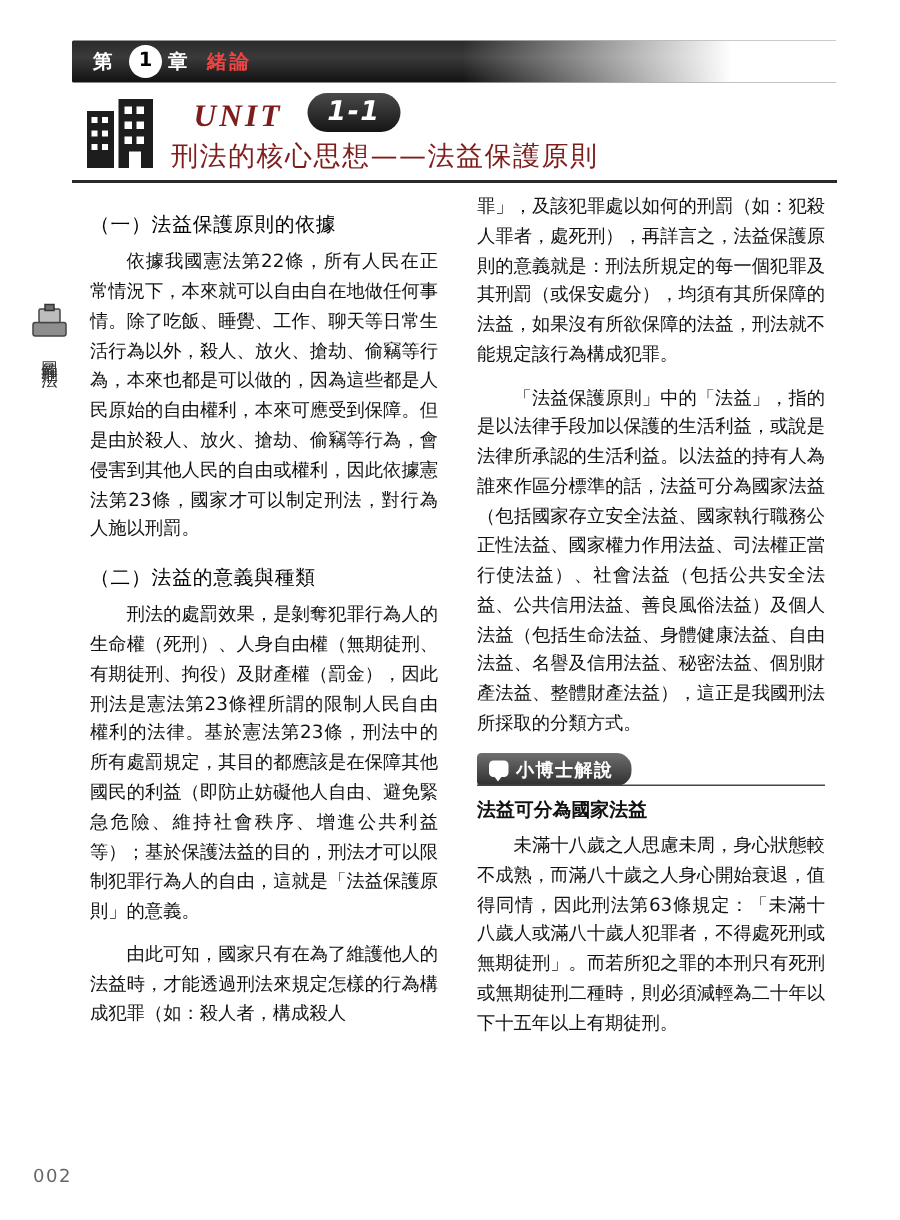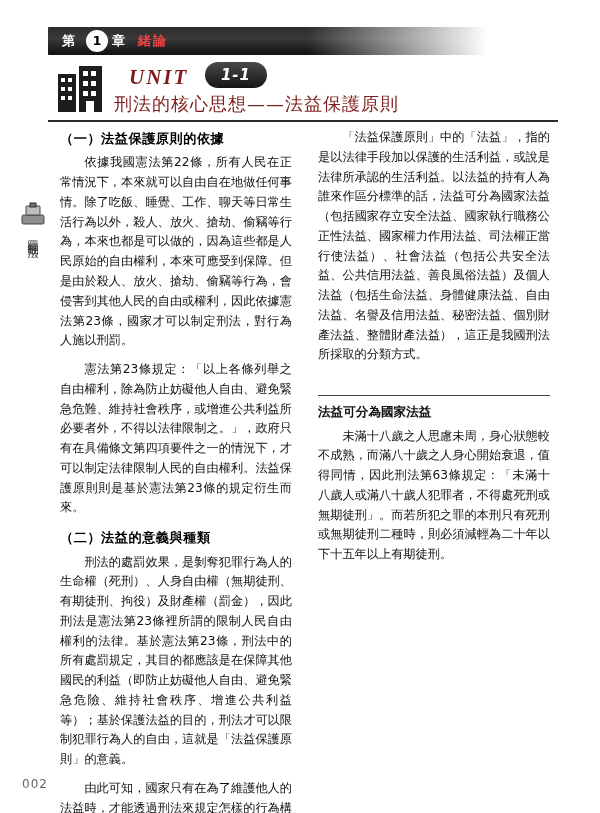--- a/index.html
+++ b/index.html
@@ -120,21 +120,21 @@
     position: absolute;
     left: 157px;
     top: 0px;
     width: 62px;
     height: 26px;
     border-radius: 13px;
     background: linear-gradient(to bottom, #4a4a4a, #151515);
     color: #fff;
     text-align: center;
     line-height: 26px;
-    font-size: 15px;
+    font-size: 18px;
     font-weight: bold;
     font-style: italic;
     letter-spacing: 1px;
   }
   .unit-title {
     position: absolute;
     left: 66px;
     top: 30px;
     font-size: 18px;
     font-weight: normal;
@@ -183,22 +183,22 @@
     font-size: 12.2px;
     line-height: 1.62;
     color: #111;
     text-align: justify;
   }
   .col-left { left: 60px; }
   .col-right { left: 318px; }
 
   h3.sec {
     font-size: 13.2px;
-    font-weight: bold;
-    margin: 0 0 4px 0;
+    font-weight: normal;
+    margin: 12px 0 4px 0;
     letter-spacing: 0.5px;
     color: #000;
   }
   p.para {
     margin: 0 0 9px 0;
     text-indent: 2em;
   }
 
   
   .note-head {
@@ -308,30 +308,34 @@
       <rect x="2" y="13" width="22" height="9" rx="1.5" fill="#8e8e8e" stroke="#444"></rect>
       <rect x="6" y="4" width="14" height="9" rx="1" fill="#bdbdbd" stroke="#444"></rect>
       <rect x="10" y="1" width="6" height="4" fill="#6f6f6f" stroke="#333"></rect>
     </svg>
     <div class="vtext">圖解刑法</div>
   </div>
 
   <div class="col col-left">
     <h3 class="sec">（一）法益保護原則的依據</h3>
     <p class="para">依據我國憲法第22條，所有人民在正常情況下，本來就可以自由自在地做任何事情。除了吃飯、睡覺、工作、聊天等日常生活行為以外，殺人、放火、搶劫、偷竊等行為，本來也都是可以做的，因為這些都是人民原始的自由權利，本來可應受到保障。但是由於殺人、放火、搶劫、偷竊等行為，會侵害到其他人民的自由或權利，因此依據憲法第23條，國家才可以制定刑法，對行為人施以刑罰。</p>
-    <p class="para">憲法第23條規定：「以上各條列舉之自由權利，除為防止妨礙他人自由、避免緊急危難、維持社會秩序，或增進公共利益所必要者外，不得以法律限制之。」，政府只有在具備條文第四項要件之一的情況下，才可以制定法律限制人民的自由權利。法益保護原則則是基於憲法第23條的規定衍生而來。</p>
     <h3 class="sec">（二）法益的意義與種類</h3>
     <p class="para">刑法的處罰效果，是剝奪犯罪行為人的生命權（死刑）、人身自由權（無期徒刑、有期徒刑、拘役）及財產權（罰金），因此刑法是憲法第23條裡所謂的限制人民自由權利的法律。基於憲法第23條，刑法中的所有處罰規定，其目的都應該是在保障其他國民的利益（即防止妨礙他人自由、避免緊急危險、維持社會秩序、增進公共利益等）；基於保護法益的目的，刑法才可以限制犯罪行為人的自由，這就是「法益保護原則」的意義。</p>
     <p class="para">由此可知，國家只有在為了維護他人的法益時，才能透過刑法來規定怎樣的行為構成犯罪（如：殺人者，構成殺人</p>
   </div>
 
   <div class="col col-right">
+    <p class="para" style="text-indent:0;">罪」，及該犯罪處以如何的刑罰（如：犯殺人罪者，處死刑），再詳言之，法益保護原則的意義就是：刑法所規定的每一個犯罪及其刑罰（或保安處分），均須有其所保障的法益，如果沒有所欲保障的法益，刑法就不能規定該行為構成犯罪。</p>
     <p class="para">「法益保護原則」中的「法益」，指的是以法律手段加以保護的生活利益，或說是法律所承認的生活利益。以法益的持有人為誰來作區分標準的話，法益可分為國家法益（包括國家存立安全法益、國家執行職務公正性法益、國家權力作用法益、司法權正當行使法益）、社會法益（包括公共安全法益、公共信用法益、善良風俗法益）及個人法益（包括生命法益、身體健康法益、自由法益、名譽及信用法益、秘密法益、個別財產法益、整體財產法益），這正是我國刑法所採取的分類方式。</p>
 
     <div class="note-head">
+      <div class="tab">
+        <span class="bubble-icon"></span>
+        <span>小博士解說</span>
+      </div>
       <div class="underline"></div>
     </div>
 
     <h4 class="note-title">法益可分為國家法益</h4>
     <p class="para">未滿十八歲之人思慮未周，身心狀態較不成熟，而滿八十歲之人身心開始衰退，值得同情，因此刑法第63條規定：「未滿十八歲人或滿八十歲人犯罪者，不得處死刑或無期徒刑」。而若所犯之罪的本刑只有死刑或無期徒刑二種時，則必須減輕為二十年以下十五年以上有期徒刑。</p>
   </div>
 
   <div class="page-num">002</div>
 </div>
 

